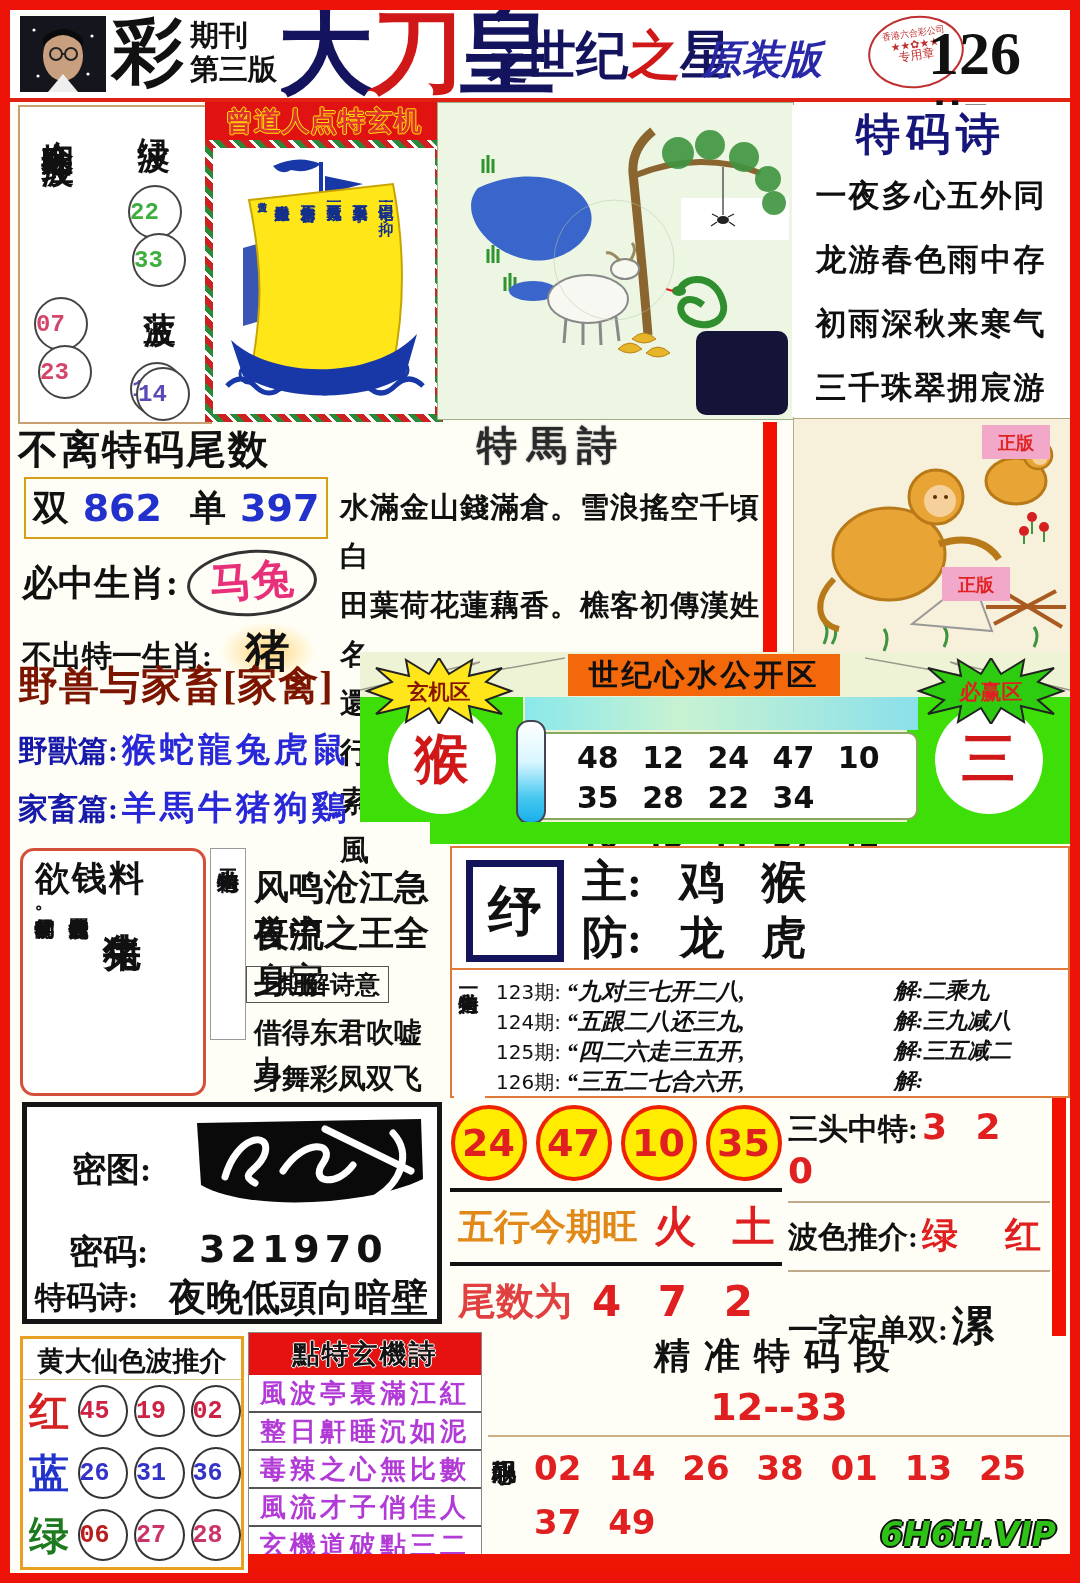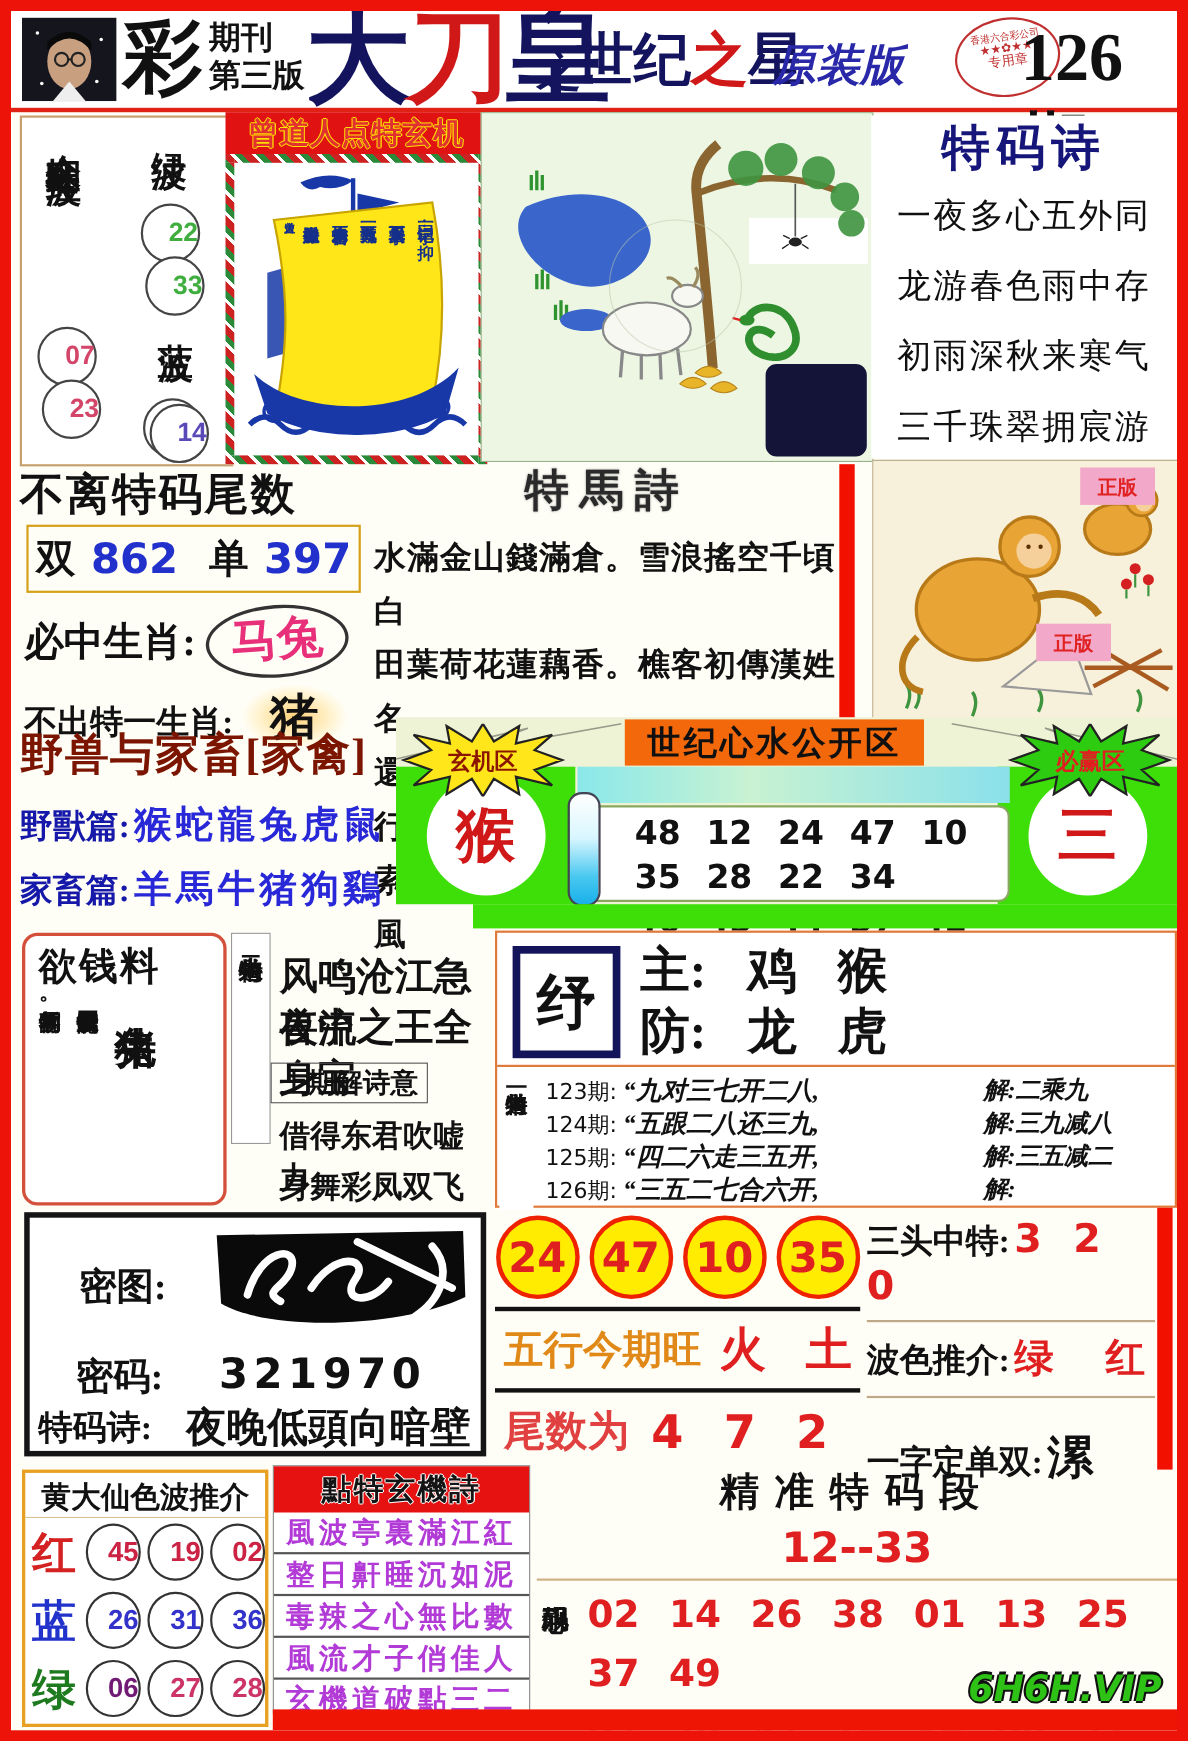--- a/index.html
+++ b/index.html
@@ -1,22 +1,22 @@
 <!DOCTYPE html>
 <html><head>
 <meta charset="utf-8">
 <style>
   body{margin:0;background:#e9e9e9;}
   .page{position:relative;width:1080px;height:1583px;margin:0 auto;background:#fffef6;
         border:10px solid #ed1309;box-sizing:border-box;overflow:hidden;
         font-family:"Liberation Serif","DejaVu Serif",serif;color:#111;}
   .abs{position:absolute;}
   .vert{writing-mode:vertical-rl;text-orientation:upright;}
-  .ball{border-radius:50%;display:flex;align-items:center;justify-content:flex-end;
-        background:#fff;border:2px solid #444;font-family:Liberation Sans, sans-serif;font-weight:bold;}
+  .ball{border-radius:50%;display:flex;align-items:center;justify-content:flex-start;
+        background:#fff;border:2px solid #444;font-family:Liberation Mono, monospace;font-weight:bold;}
   .num{font-family:"DejaVu Sans",sans-serif;font-weight:bold;}
   
   .hdr{position:absolute;left:0;top:0;width:1060px;height:88px;border-bottom:4px solid #e02214;background:#fff;}
   .cai{font-size:72px;font-weight:bold;line-height:80px;}
   .stack{font-size:29px;font-weight:bold;line-height:34px;}
   .big-title{font-size:95px;font-weight:bold;line-height:88px;letter-spacing:-4px;}
   .navy{color:#14145e}.red{color:#d01818}
   .sub-title{font-size:52px;font-weight:bold;line-height:60px;}
   .tag{font-size:40px;font-weight:bold;font-style:italic;color:#2828a8;}
   .stamp{width:96px;height:72px;border:2px solid #c03030;border-radius:50%;color:#c03030;
@@ -33,21 +33,21 @@
   .boat-frame{left:195px;top:130px;width:238px;height:282px;box-sizing:border-box;background:#fff;
       border:8px solid #c22;border-image:repeating-linear-gradient(45deg,#c22 0 6px,#fff 6px 9px,#2a8a3a 9px 14px) 8;}
   .sail-text{left:30px;top:46px;width:156px;height:178px;font-size:15px;font-weight:bold;color:#15308a;line-height:26px;}
   .sail-sign{font-size:10px;line-height:14px;}
   
   .scene{left:427px;top:92px;width:355px;height:316px;background:#edf6e3;border:1px solid #9ab08a;}
   .monkeypic{left:783px;top:408px;width:277px;height:243px;background:#f7f0da;border:1px solid #b8a888;}
   
   .tpoem{left:782px;top:95px;width:278px;height:312px;background:#fff;text-align:center;}
   .tpoem .t{font-size:44px;font-weight:bold;color:#15157a;letter-spacing:6px;}
-  .tpoem .l{font-size:31px;font-weight:normal;color:#101010;line-height:64px;letter-spacing:2px;}
+  .tpoem .l{font-size:31px;font-weight:bold;color:#101010;line-height:64px;letter-spacing:2px;}
   
   .tailsec{left:8px;top:412px;width:318px;height:236px;}
   .tailsec .t{font-size:40px;font-weight:bold;letter-spacing:2px;}
   .dsbox{left:6px;top:55px;width:300px;height:58px;border:2px solid #d4a017;display:flex;align-items:center;justify-content:center;gap:14px;}
   .dsbox .lab{font-size:36px;font-weight:bold;}
   .dsbox .val{font-size:38px;color:#2230cc;}
   .must{left:4px;top:128px;font-size:36px;font-weight:bold;}
   .oval{display:inline-block;border:3px solid #333;border-radius:50%;padding:0 20px 4px;transform:rotate(-4deg);
         color:#e8307a;font-size:42px;}
   .notrow{left:4px;top:200px;font-size:30px;font-weight:bold;}
@@ -518,21 +518,21 @@
         </div>
       <div class="ball hball" style="color:#3333cc">
           <span>31</span>
         </div>
       <div class="ball hball" style="color:#3333cc">
           <span>36</span>
         </div>
     </div>
     <div class="hrow">
       <span class="lab" style="color:#1e7a1e">绿</span>
-      <div class="ball hball" style="color:#701a75">
+      <div class="ball hball" style="color:#b91c1c">
           <span>06</span>
         </div>
       <div class="ball hball" style="color:#cc3366">
           <span>27</span>
         </div>
       <div class="ball hball" style="color:#cc3366">
           <span>28</span>
         </div>
     </div>
   </div>

